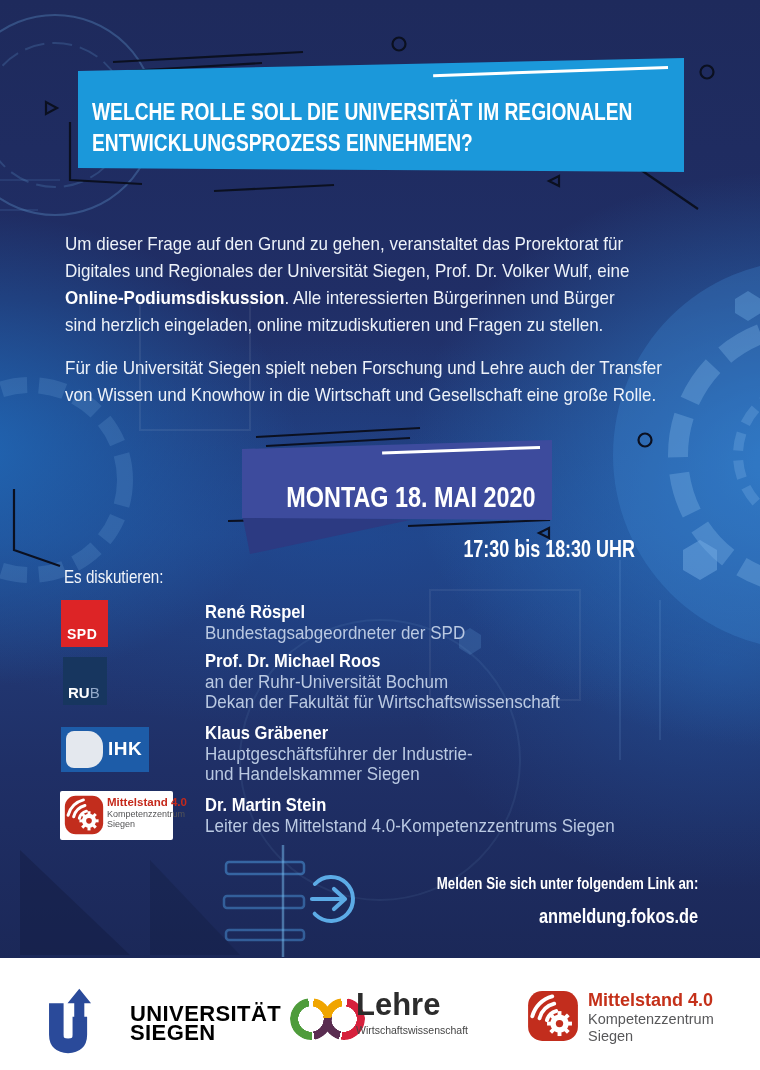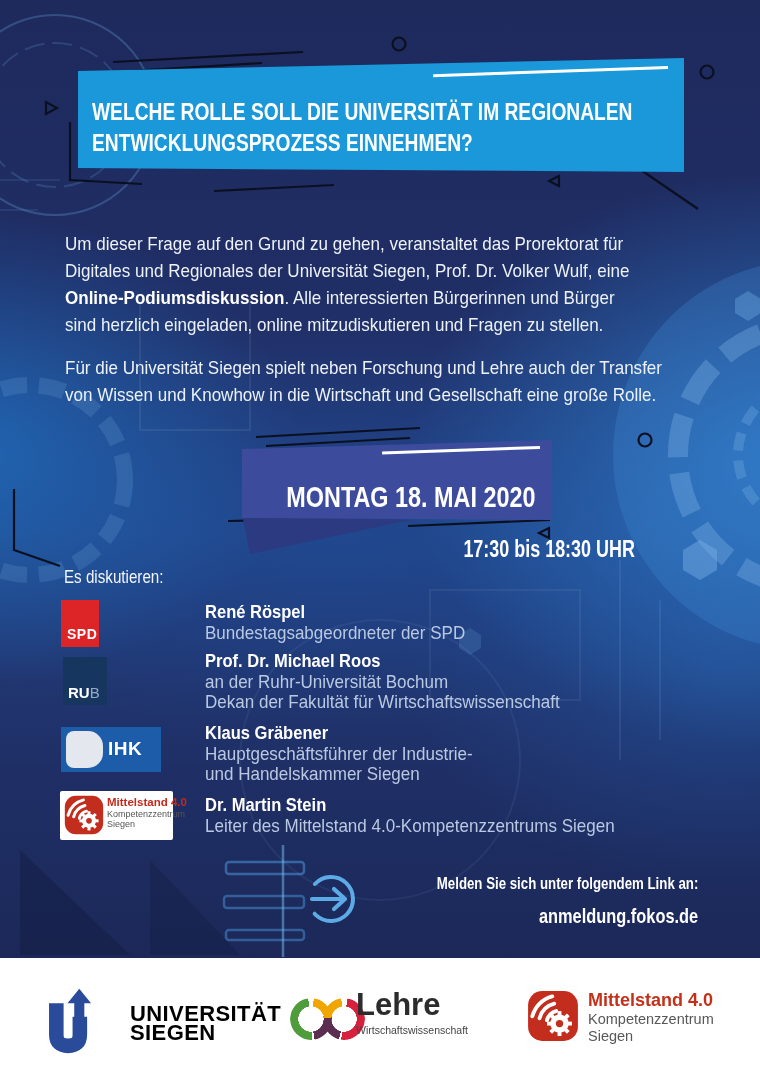--- a/index.html
+++ b/index.html
@@ -39,26 +39,26 @@
     clip-path:polygon(0 9px,100% 0,100% 80px,0 78px);}
   .banner-date .wline{position:absolute;right:12px;top:6px;width:158px;height:2.5px;background:#fff;
     transform:rotate(-2deg);transform-origin:right center;}
   .date-text{position:absolute;right:16px;top:40px;color:#fff;font-weight:bold;font-size:30px;}
   .time-text{position:absolute;right:125px;top:536px;color:#fff;font-weight:bold;font-size:23px;}
 
   
   .panel-heading{position:absolute;left:64px;top:566px;color:#f2f5fa;font-size:18.5px;}
   .spk-name{font-size:19px;font-weight:bold;color:#fff;line-height:22px;}
   .spk-desc{font-size:18.5px;color:#bac9e2;line-height:19.5px;}
-  .logo-spd{position:absolute;left:61px;top:600px;width:38px;height:47px;background:#dd2426;text-align:center;}
+  .logo-spd{position:absolute;left:61px;top:600px;width:47px;height:47px;background:#dd2426;text-align:center;}
   .logo-spd span{position:absolute;left:6px;bottom:5px;color:#fff;font-weight:bold;font-size:14px;letter-spacing:.5px;}
   .logo-rub{position:absolute;left:63px;top:657px;width:44px;height:48px;background:#17365f;}
   .logo-rub .t{position:absolute;left:5px;bottom:4px;font-size:15px;font-weight:bold;color:#fff;}
   .logo-rub .t i{font-style:normal;font-weight:normal;color:#93a9c9;}
-  .logo-ihk{position:absolute;left:61px;top:727px;width:100px;height:45px;background:#1d5ca8;}
+  .logo-ihk{position:absolute;left:61px;top:727px;width:88px;height:45px;background:#1d5ca8;}
   .logo-ihk .blob{position:absolute;left:5px;top:4px;width:37px;height:37px;background:#e4e8ee;
     border-radius:8px 15px 15px 8px;}
   .logo-ihk .t{position:absolute;left:47px;top:11px;color:#fff;font-weight:bold;font-size:19px;letter-spacing:.5px;}
   .logo-ms{position:absolute;left:60px;top:791px;width:113px;height:49px;background:#fff;border-radius:2px;}
   .logo-ms .txt{position:absolute;left:47px;top:5px;}
   .logo-ms .t1{color:#c5291b;font-weight:bold;font-size:11.5px;line-height:13px;white-space:nowrap;}
   .logo-ms .t2{color:#555557;font-size:9px;line-height:10px;white-space:nowrap;}
   .spk-text{position:absolute;left:205px;}
 
   

